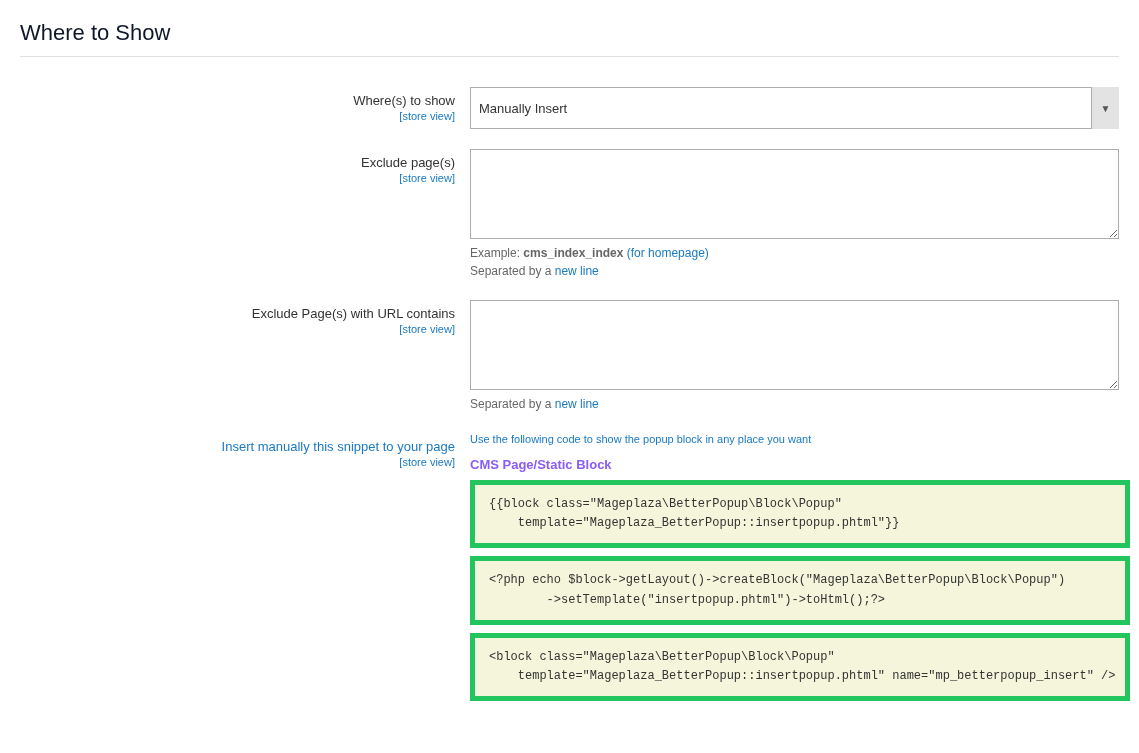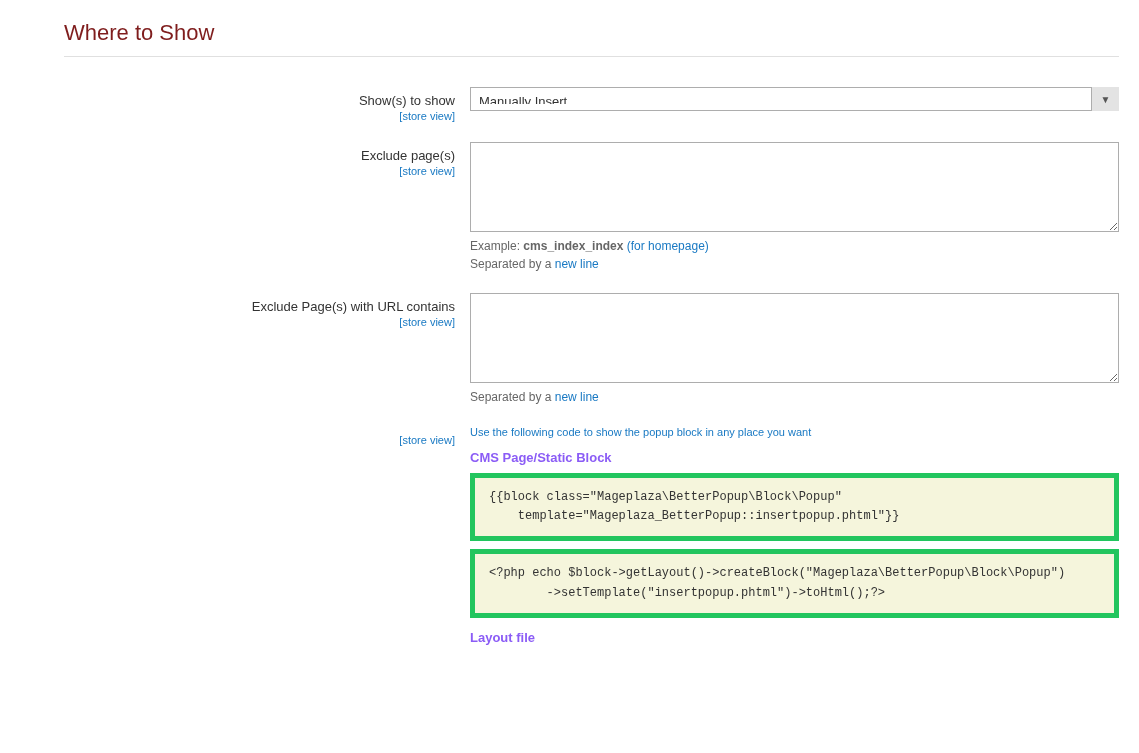--- a/index.html
+++ b/index.html
@@ -12,25 +12,24 @@
       font-family: 'Segoe UI', Tahoma, Geneva, Verdana, sans-serif;
       font-size: 13px;
       color: #333;
       background: #fff;
       padding: 20px;
     }
 
     .page-title {
       font-size: 22px;
       font-weight: 300;
-      color: #7f1d1d;
+      color: #0f172a;
       margin-bottom: 30px;
       border-bottom: 1px solid #e0e0e0;
       padding-bottom: 10px;
-      margin-left: 44px;
     }
 
     .form-section {
       width: 100%;
     }
 
     .form-row {
       display: flex;
       align-items: flex-start;
       margin-bottom: 20px;
@@ -72,21 +71,21 @@
     .form-select {
       width: 100%;
       padding: 6px 30px 6px 8px;
       border: 1px solid #adadad;
       background: #fff;
       font-size: 13px;
       color: #333;
       appearance: none;
       -webkit-appearance: none;
       cursor: pointer;
-      height: 24px;
+      height: 42px;
     }
 
     .select-arrow {
       position: absolute;
       right: 0;
       top: 0;
       bottom: 0;
       width: 28px;
       background: #e3e3e3;
       border-left: 1px solid #adadad;
@@ -170,21 +169,21 @@
   </style>
 </head>
 <body>
 
 <h1 class="page-title">Where to Show</h1>
 
 <div class="form-section">
 
   <div class="form-row">
     <div class="form-label-col">
-      <span class="form-label">Show(s) to show</span>
+      <span class="form-label">Where(s) to show</span>
       <span class="store-view">[store view]</span>
     </div>
     <div class="form-field-col">
       <div class="select-wrapper">
         <select class="form-select">
           <option>All Pages</option>
           <option selected="">Manually Insert</option>
           <option>Home Page</option>
           <option>Category Page</option>
           <option>Product Page</option>
@@ -216,31 +215,33 @@
     <div class="form-field-col">
       <textarea class="form-textarea" style=""></textarea>
       <div class="field-hint">
         <span>Separated by a <span class="link-color">new line</span></span>
       </div>
     </div>
   </div>
 
   <div class="form-row">
     <div class="form-label-col">
+      <span class="form-label insert-label">Insert manually this snippet to your page</span>
       <span class="store-view">[store view]</span>
     </div>
     <div class="form-field-col">
       <div class="snippet-section">
         <div class="snippet-intro">Use the following code to show the popup block in any place you want</div>
 
         <div class="snippet-block-title">CMS Page/Static Block</div>
         <div class="code-block">{{block class="Mageplaza\BetterPopup\Block\Popup"
     template="Mageplaza_BetterPopup::insertpopup.phtml"}}</div>
 
         <div class="code-block">&lt;?php echo $block-&gt;getLayout()-&gt;createBlock("Mageplaza\BetterPopup\Block\Popup")
         -&gt;setTemplate("insertpopup.phtml")-&gt;toHtml();?&gt;</div>
 
-        <div class="snippet-block-title">Layout file</div>
+        <div class="code-block">&lt;block class="Mageplaza\BetterPopup\Block\Popup"
+    template="Mageplaza_BetterPopup::insertpopup.phtml" name="mp_betterpopup_insert" /&gt;</div>
       </div>
     </div>
   </div>
 
 </div>
 
 </body></html>

